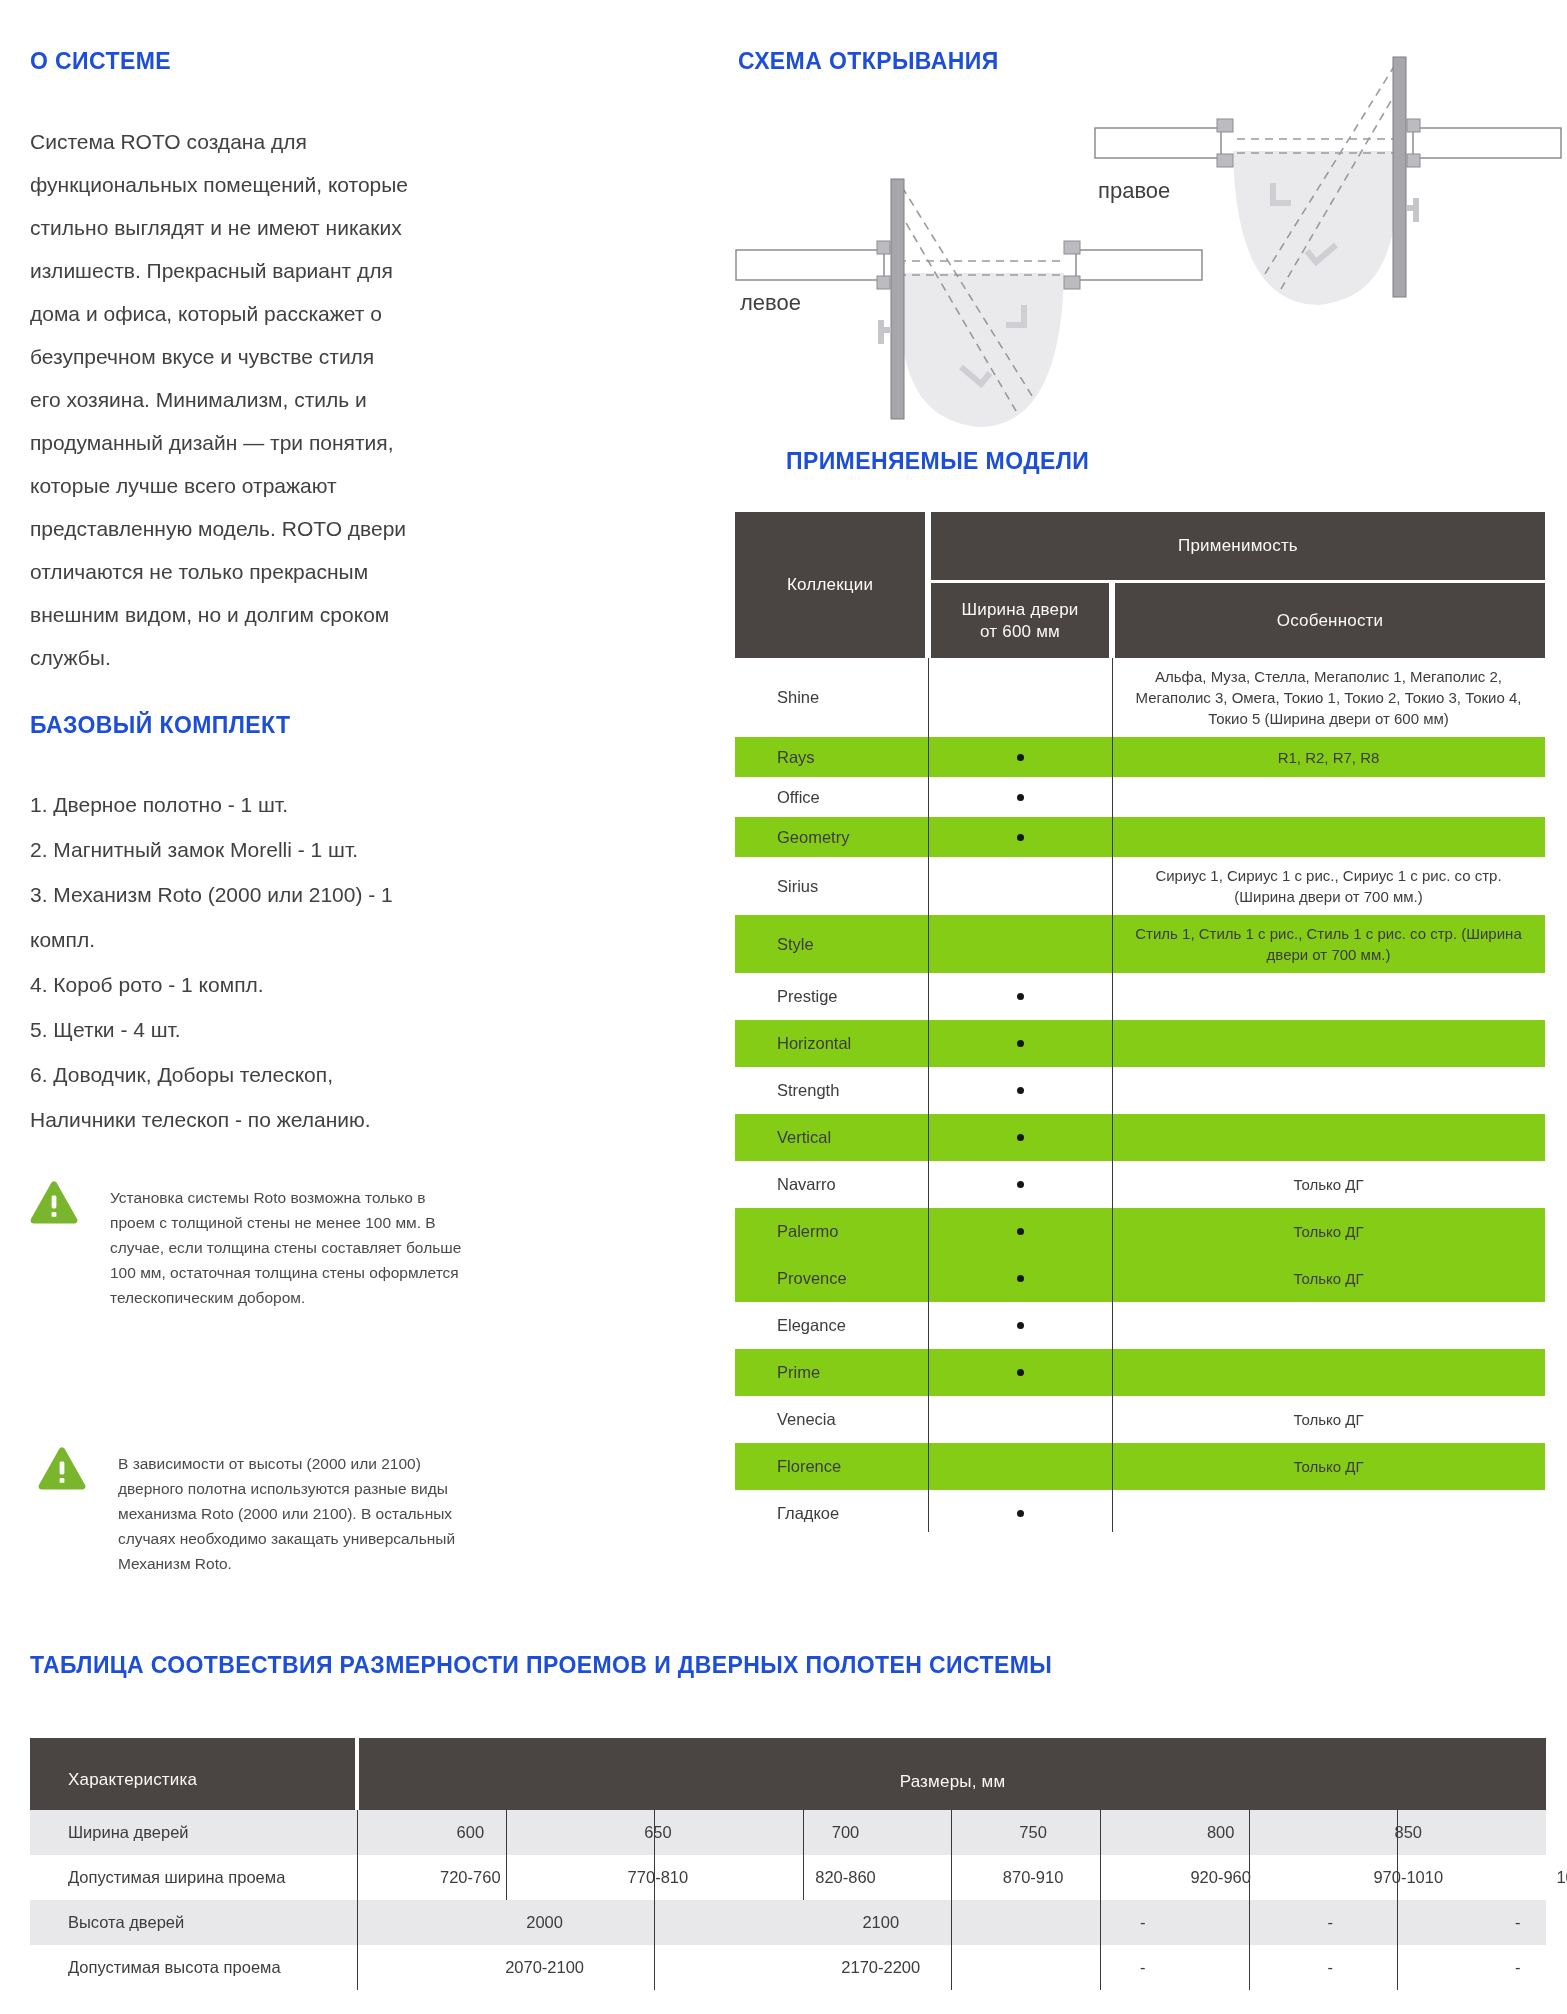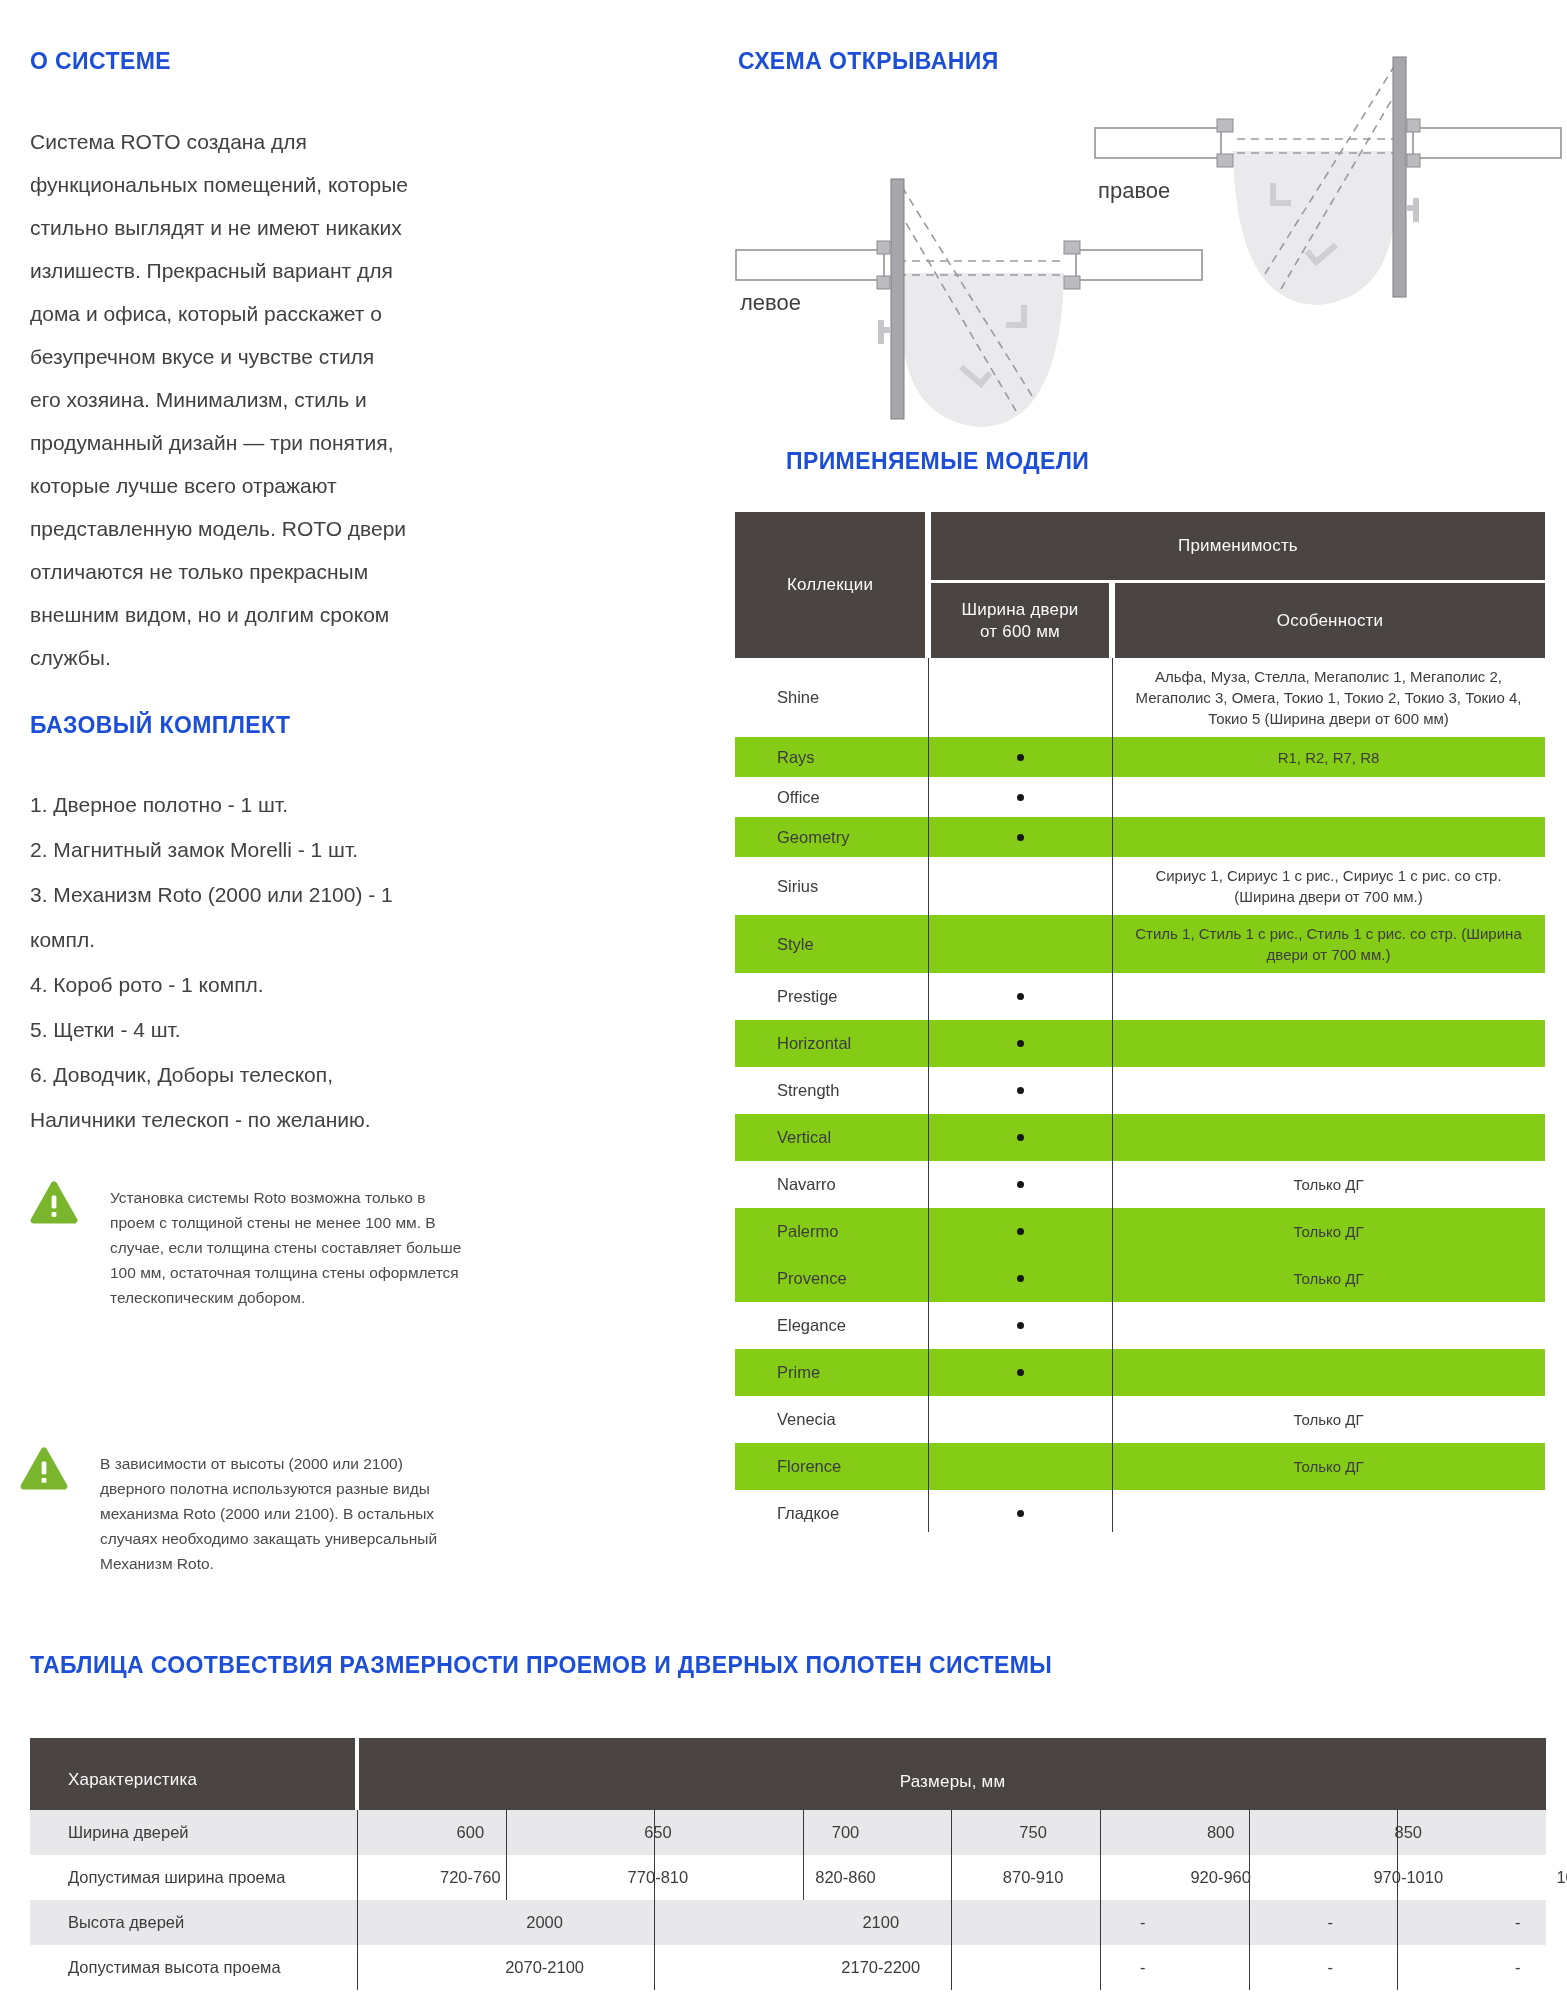--- a/index.html
+++ b/index.html
@@ -95,21 +95,21 @@
       <rect x="23.4" y="35" width="5.2" height="5.2" rx="1" fill="#ffffff"></rect>
     </svg>
     <div class="wtxt">Установка системы Roto возможна только в
 проем с толщиной стены не менее 100 мм. В
 случае, если толщина стены составляет больше
 100 мм,  остаточная толщина стены оформлется
 телескопическим добором.</div>
   </div>
 
 
-  <div class="warning" style="left:20px;top:1444px;width:520px;">
+  <div class="warning" style="left:38px;top:1444px;width:520px;">
     <svg class="wicon" width="48" height="44" viewBox="0 0 52 48">
       <path d="M26 5 L48 44 L4 44 Z" fill="#7ab62d" stroke="#7ab62d" stroke-width="7" stroke-linejoin="round"></path>
       <rect x="23.4" y="17" width="5.2" height="14" rx="1.6" fill="#ffffff"></rect>
       <rect x="23.4" y="35" width="5.2" height="5.2" rx="1" fill="#ffffff"></rect>
     </svg>
     <div class="wtxt">В зависимости от высоты (2000 или 2100)
 дверного полотна используются разные виды
 механизма Roto (2000 или 2100). В остальных
 случаях необходимо закащать универсальный
 Механизм Roto.</div>

